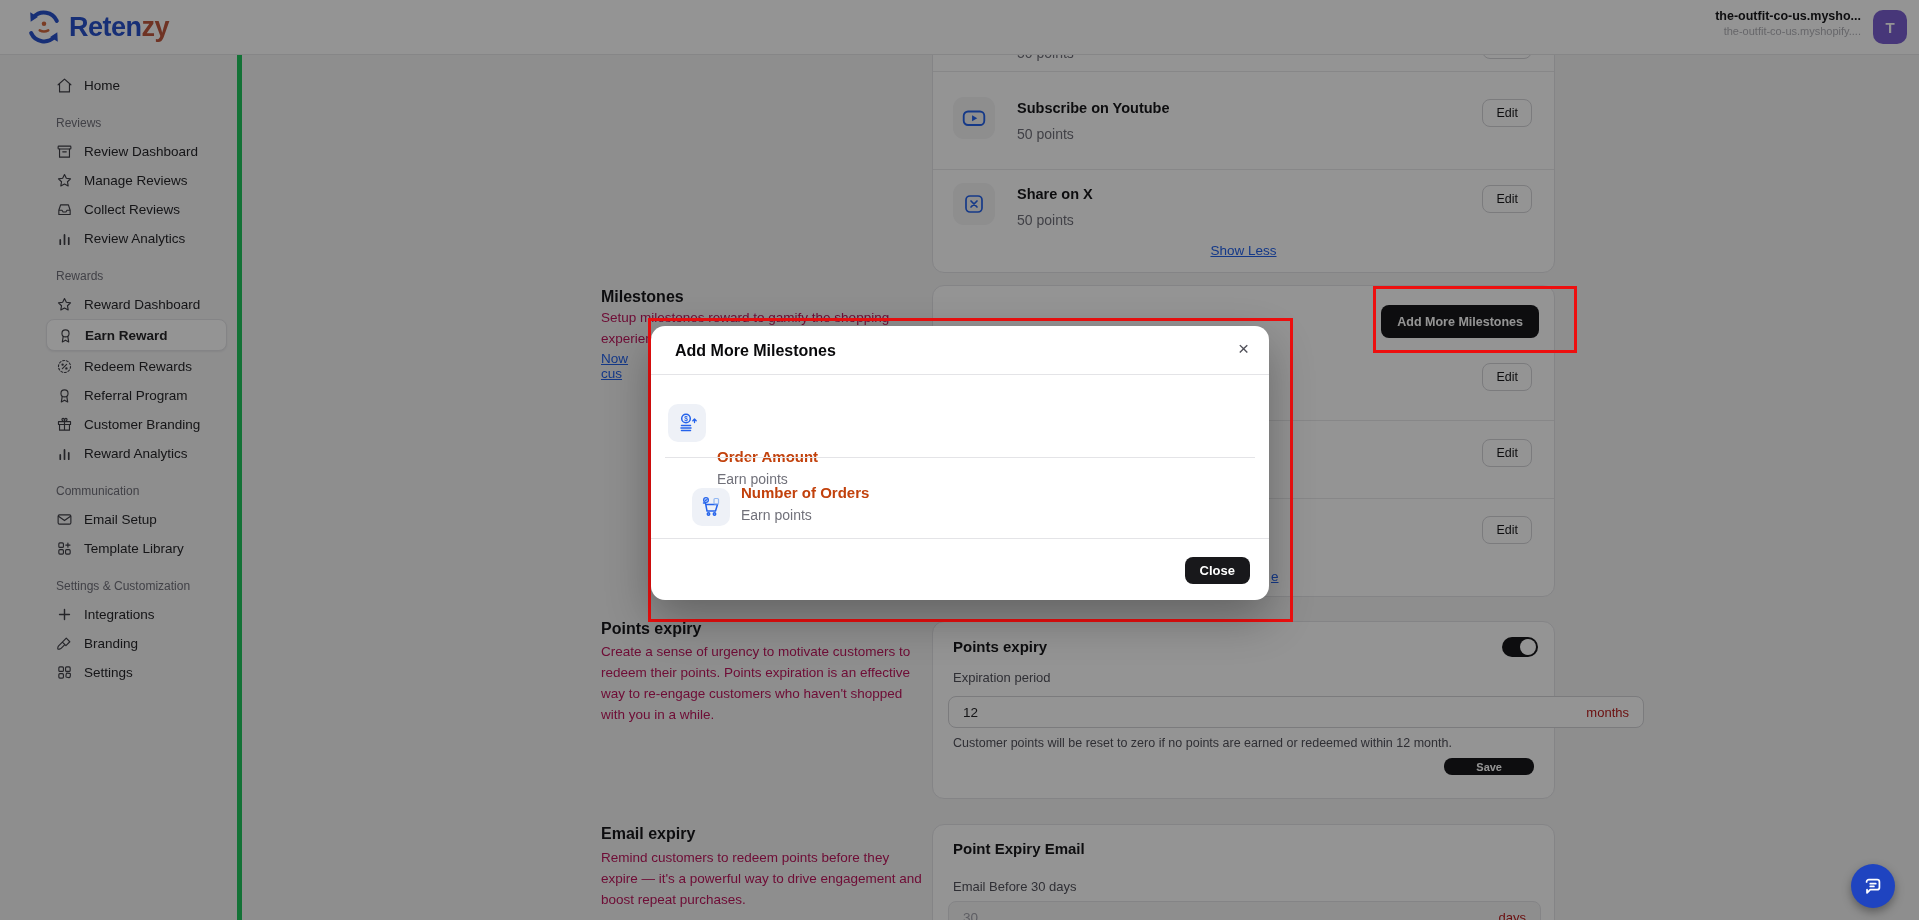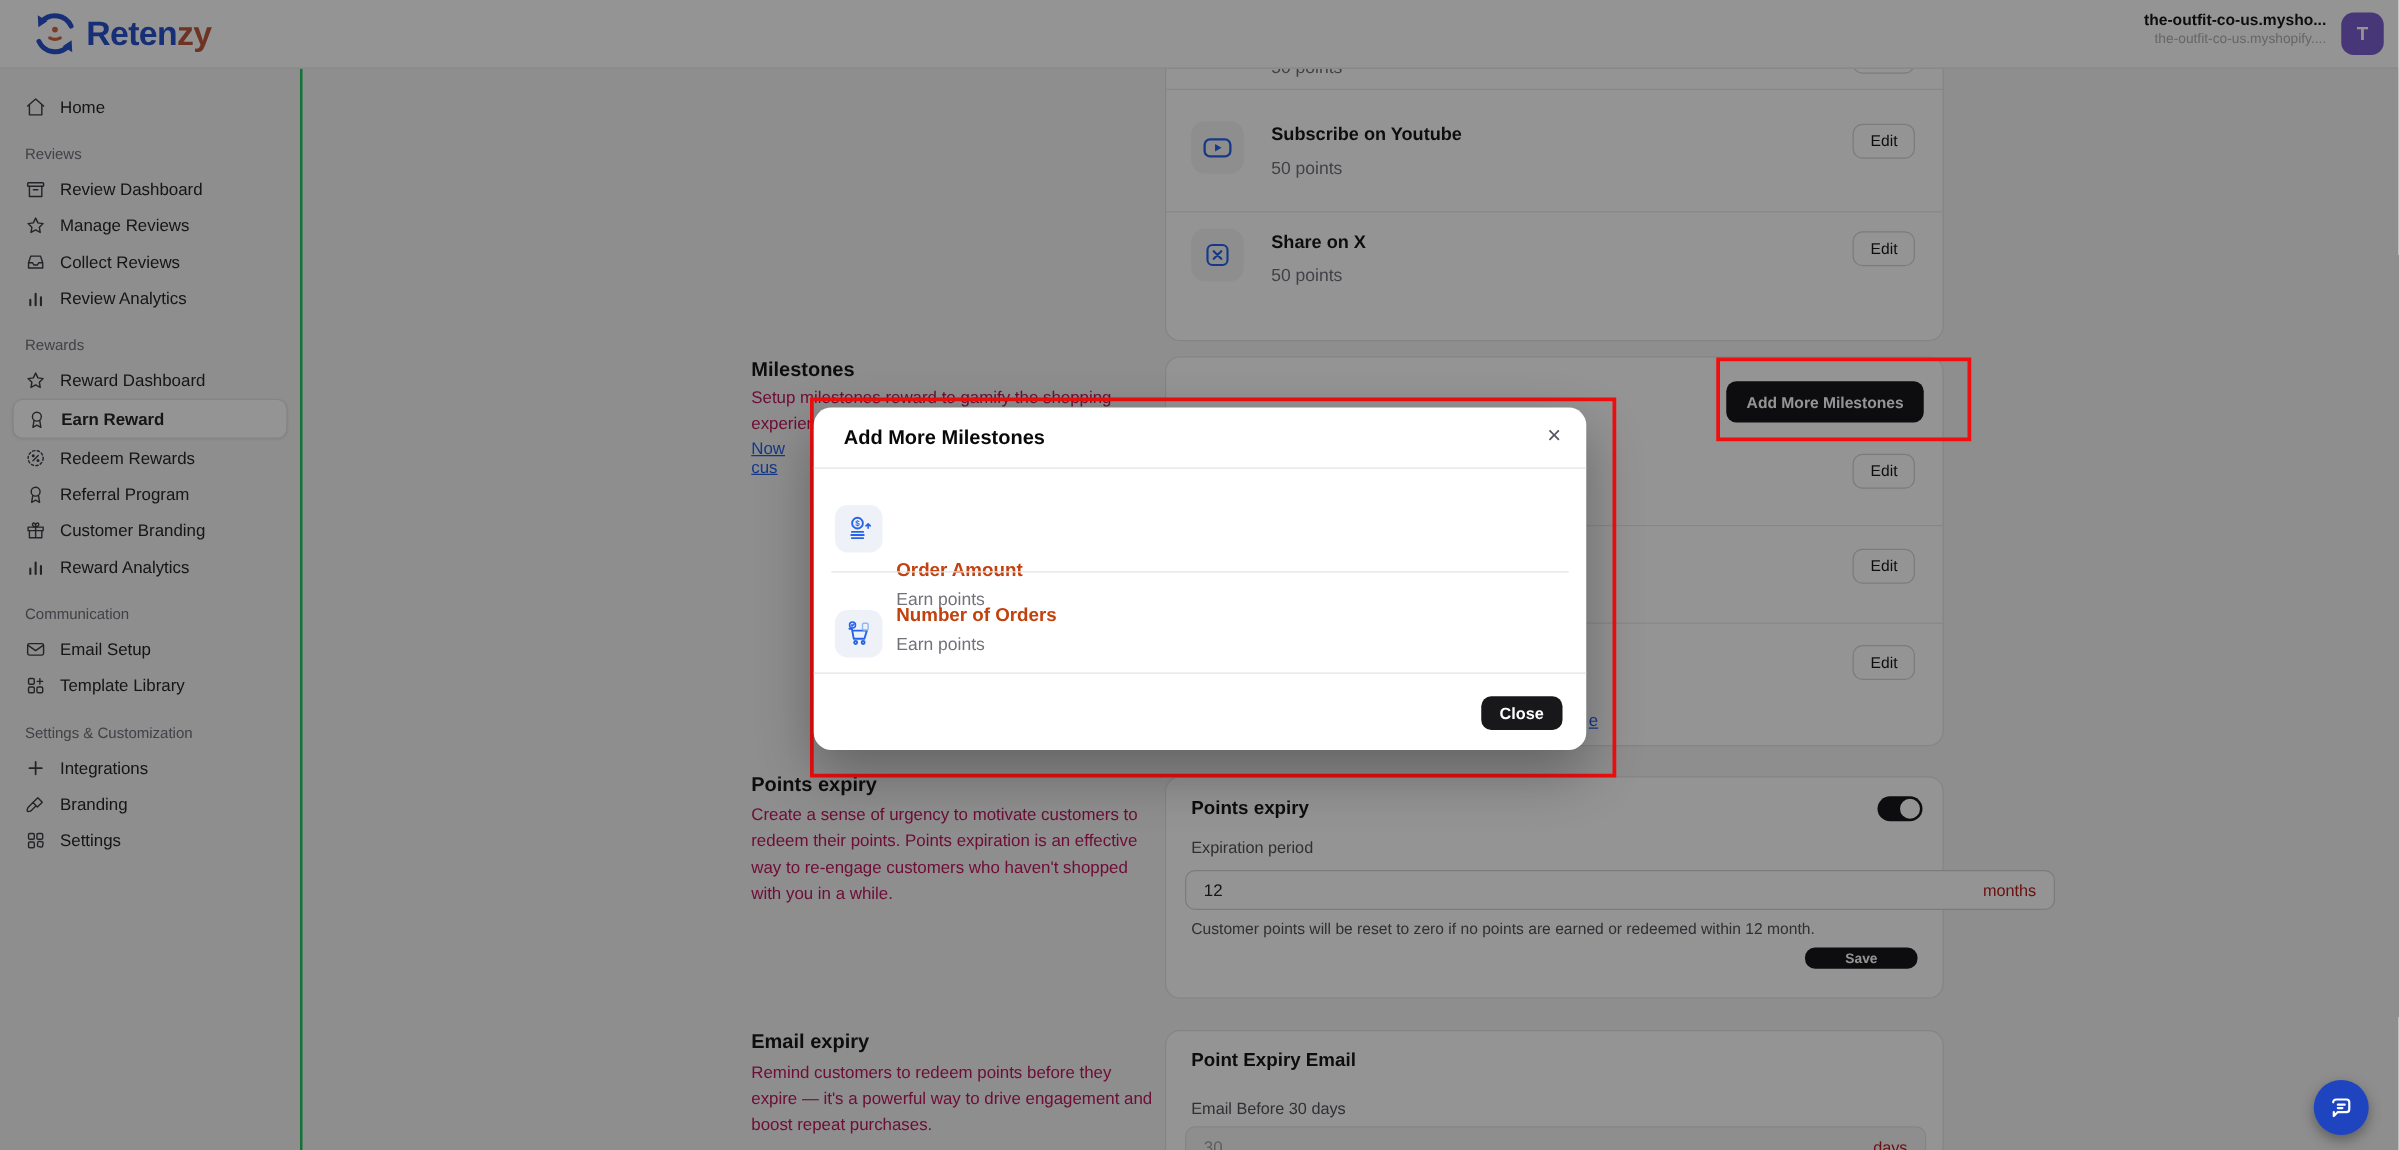--- a/index.html
+++ b/index.html
@@ -15,21 +15,21 @@
   .brand-primary{color:#2952cc}.brand-secondary{color:#c0593f}
   .store{position:absolute;right:58px;top:9px;text-align:right;line-height:1.25;}
   .store-name{font-size:12.5px;font-weight:700;color:#18181b;}
   .store-domain{font-size:11px;color:#b0b0b6;}
   .avatar{position:absolute;right:12px;top:10px;width:34px;height:34px;border-radius:10px;
           background:#7a5fd0;color:#fff;font-size:15px;font-weight:700;
           display:flex;align-items:center;justify-content:center;}
 
   
   .sidebar{position:absolute;left:0;top:54px;width:242px;bottom:0;background:#f4f4f5;
-           border-right:2px solid #22c55e;padding-top:16px;box-sizing:border-box;z-index:5;}
+           border-right:5px solid #22c55e;padding-top:16px;box-sizing:border-box;z-index:5;padding-left:36px;}
   .sb-item{display:flex;align-items:center;gap:11px;height:28px;margin:1px 10px;padding:0 10px;
            border-radius:8px;font-size:13.5px;color:#27272a;cursor:pointer;}
   .sb-item svg{width:17px;height:17px;stroke:#3f3f46;fill:none;stroke-width:1.6;
                stroke-linecap:round;stroke-linejoin:round;flex:none;}
   .sb-item.active{background:#fff;border:1px solid #e4e4e7;font-weight:700;
                   box-shadow:0 1px 2px rgba(0,0,0,.06);height:30px;}
   .sb-section{margin:14px 20px 4px;font-size:12px;color:#71717a;height:20px;line-height:20px;}
 
   
   .frag{position:absolute;}
@@ -286,20 +286,23 @@
     <div class="tile" style="left:20px;top:262px;">
       <svg width="24" height="24" viewBox="0 0 24 24" fill="none" stroke="#2563eb" stroke-width="1.7" stroke-linecap="round" stroke-linejoin="round">
         <rect x="4" y="4" width="16" height="16" rx="4"></rect>
           <path d="M9 9l6 6M15 9l-6 6"></path>
       </svg>
     </div>
     <div class="row-title frag" style="left:84px;top:265px;">Share on X</div>
     <div class="row-points frag" style="left:84px;top:291px;">50 points</div>
     <button class="btn-outline" style="right:22px;top:264px;">Edit</button>
 
+    <div class="showless" style="top:320px;">
+      <span class="link">Show Less</span>
+    </div>
   </div>
 
   <div class="frag sec-heading" style="left:601px;top:288px;">Milestones</div>
   <div class="frag sec-desc" style="left:601px;top:308px;">Setup milestones reward to gamify the shopping</div>
   <div class="frag sec-desc" style="left:601px;top:329px;">experien</div>
   <div class="frag">
       <span class="link partial-link" style="left:601px;top:351px;">Now cus</span>
     </div>
 
   <div class="card" style="left:932px;top:285px;width:623px;height:312px;">
@@ -364,21 +367,21 @@
           <path d="M6.5 14.5h9M6 17h10M6.5 19.5h9"></path>
           <path d="M19.5 11.5V8m-1.7 1.7l1.7-1.7 1.7 1.7" stroke-width="1.3"></path>
         </svg>
       </div>
       <div class="opt-title" style="top:74px;">Order Amount</div>
       <div class="opt-sub" style="top:97px;">Earn points</div>
     </div>
 
     <div class="modal-hr inset" style="top:131px;"></div>
 
-    <div class="modal-row" style="top:131px;height:81px;">
+    <div class="modal-row" style="top:131px;height:81px;margin-left:24px;">
       <div class="opt-tile" style="top:31px;">
         <svg width="24" height="24" viewBox="0 0 24 24" fill="none" stroke="#2563eb" stroke-width="1.5" stroke-linecap="round" stroke-linejoin="round">
           <path d="M4.5 8h2l1.5 8h8.5l2-6.5H8"></path>
           <circle cx="9.5" cy="19" r="1.2"></circle>
             <circle cx="15.5" cy="19" r="1.2"></circle>
           <circle cx="7" cy="5" r="2.4" fill="#dbeafe" stroke="#2563eb" stroke-width="1.2"></circle>
           <path d="M6 5l.7.7L8.1 4.3" stroke-width="1.2"></path>
           <rect x="15" y="3.5" width="4.5" height="5.5" rx="1" stroke="#93b8f2" stroke-width="1.2"></rect>
         </svg>
       </div>

